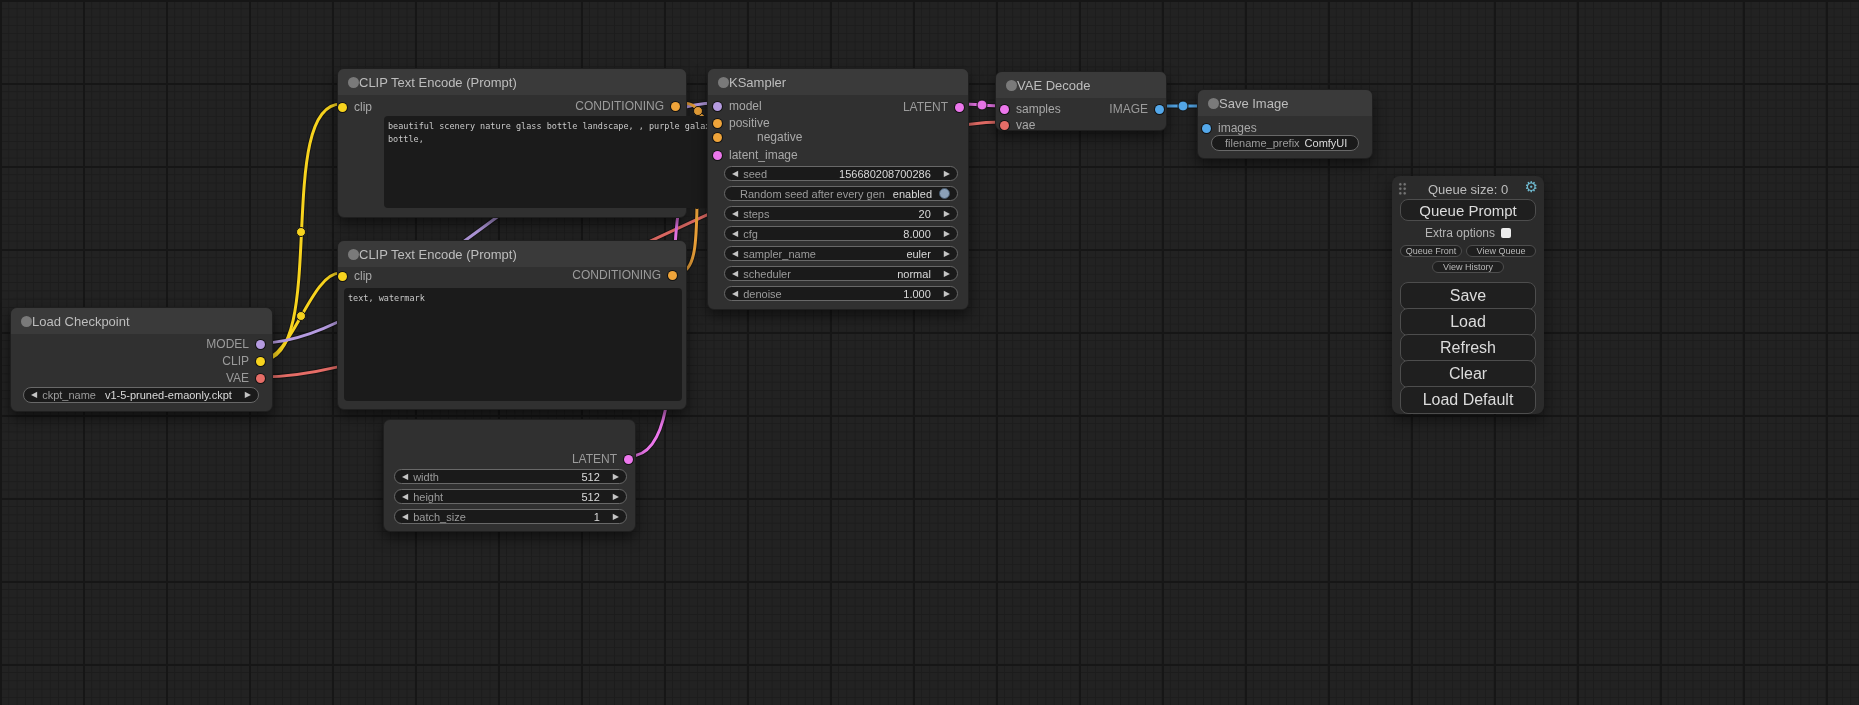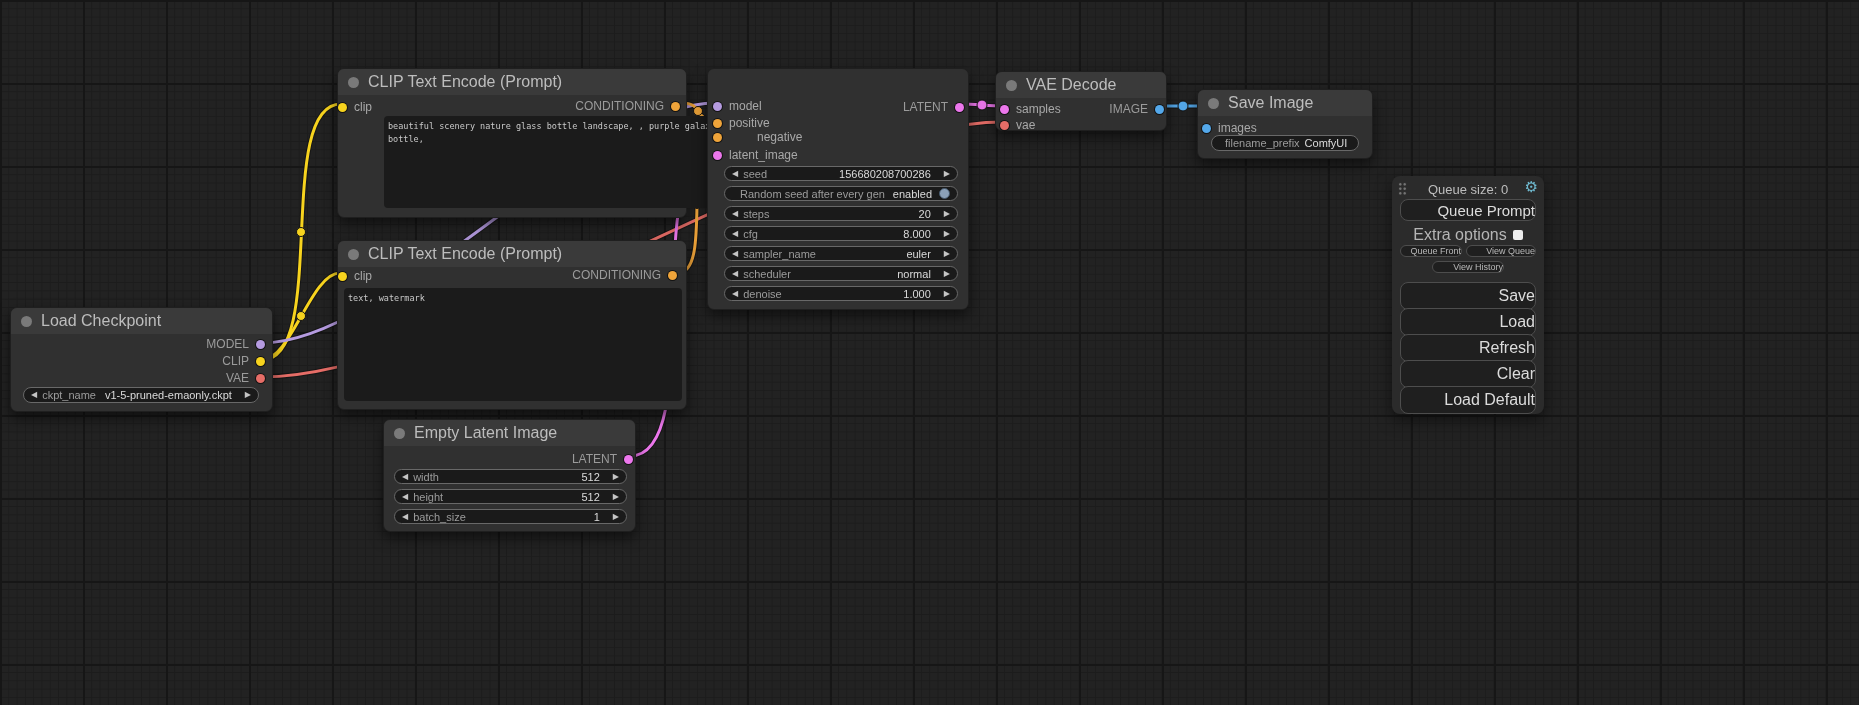--- a/index.html
+++ b/index.html
@@ -14,22 +14,22 @@
       linear-gradient(90deg,#1c1c1c 1px, transparent 1px);
     background-size:83px 83px,83px 83px,8.3px 8.3px,8.3px 8.3px;
   }
   #wires{position:absolute;left:0;top:0;z-index:1;}
   .node{
     position:absolute;z-index:2;background:#303030;border:1px solid #1f1f1f;
     border-radius:7px;box-shadow:0 6px 14px rgba(0,0,0,.55);box-sizing:border-box;
   }
   .node-title{
     height:26px;background:#3a3a3a;border-radius:6px 6px 0 0;
-    display:flex;align-items:center;padding:0 10px;gap:9px;
-    font-size:16px;color:#bdbdbd;white-space:nowrap;
+    display:flex;align-items:center;padding:0 10px;
+    font-size:13px;color:#bdbdbd;white-space:nowrap;
   }
   .collapse-dot{width:11px;height:11px;border-radius:50%;background:#7a7a7a;flex:0 0 auto;}
   .port{position:absolute;display:flex;align-items:center;font-size:12px;color:#a8a8a8;white-space:nowrap;}
   .port-dot{width:9px;height:9px;border-radius:50%;box-shadow:0 0 0 1px #141414;flex:0 0 auto;}
   .port.in .port-dot{margin-right:7px;}
   .port.out{flex-direction:row;}
   .port.out .port-dot{margin-left:7px;}
   .type-label{color:#9b9b9b;}
   .c-model{background:#b59be0;}
   .c-clip{background:#f7d31e;}
@@ -60,25 +60,25 @@
   .panel-header{position:relative;height:22px;}
   .drag-handle{
     position:absolute;left:6px;top:6px;width:9px;height:13px;
     background-image:radial-gradient(circle,#787878 1px,transparent 1.4px);
     background-size:4.5px 4.5px;
   }
   .queue-size{position:absolute;left:0;right:0;top:6px;text-align:center;font-size:13px;color:#bdbdbd;}
   .gear{position:absolute;right:6px;top:3px;font-size:15px;color:#6fb9cf;line-height:1;}
   .btn{
     position:absolute;background:#1f1f1f;border:1px solid #4d4d4d;border-radius:8px;
-    color:#dcdcdc;display:flex;align-items:center;justify-content:flex-end;box-sizing:border-box;
+    color:#dcdcdc;display:flex;align-items:center;justify-content:center;box-sizing:border-box;
   }
   .btn-big{left:8px;width:136px;height:28px;font-size:16px;}
   .btn-small{height:12px;font-size:9px;border-radius:7px;color:#b9b9b9;}
-  .extra-row{position:absolute;left:0;right:0;top:50px;display:flex;align-items:center;justify-content:center;gap:6px;font-size:16px;color:#b5b5b5;}
+  .extra-row{position:absolute;left:0;right:0;top:50px;display:flex;align-items:center;justify-content:center;gap:6px;font-size:12px;color:#b5b5b5;}
   .checkbox{width:10px;height:10px;background:#ececec;border-radius:2px;}
 </style>
 </head>
 <body>
 
 <svg id="wires" width="1859" height="705">
   <g fill="none" stroke="#0e0e0e" stroke-opacity="0.55" stroke-width="5">
     <path d="M262,360 C329,360 274,104 341,104"></path>
     <path d="M262,360 C291,360 311,273 340,273"></path>
     <path d="M262,343 C390,343 588,103 716,103"></path>
@@ -162,24 +162,20 @@
     <span>clip</span>
   </div>
   <div class="port out" style="right:9px;top:27px;">
     <span class="type-label">CONDITIONING</span>
     <span class="port-dot c-cond"></span>
   </div>
   <div class="prompt" style="left:6px;top:47px;width:338px;height:113px;">text, watermark</div>
 </div>
 
 <div class="node" style="left:383px;top:419px;width:253px;height:113px;">
-  <div class="node-title">
-    <span class="collapse-dot"></span>
-    <span>Empty Latent Image</span>
-  </div>
   <div class="port out" style="right:2px;top:32px;">
     <span class="type-label">LATENT</span>
     <span class="port-dot c-latent"></span>
   </div>
   <div class="widget" style="left:10px;top:49px;width:233px;">
     <span class="arrow">◀</span>
     <span class="wlabel">width</span>
     <span class="wvalue">512</span>
     <span class="arrow">▶</span>
   </div>
@@ -191,20 +187,24 @@
   </div>
   <div class="widget" style="left:10px;top:89px;width:233px;">
     <span class="arrow">◀</span>
     <span class="wlabel">batch_size</span>
     <span class="wvalue">1</span>
     <span class="arrow">▶</span>
   </div>
 </div>
 
 <div class="node" style="left:707px;top:68px;width:262px;height:242px;">
+  <div class="node-title">
+    <span class="collapse-dot"></span>
+    <span>KSampler</span>
+  </div>
   <div class="port in" style="left:5px;top:30px;">
     <span class="port-dot c-model"></span>
     <span>model</span>
   </div>
   <div class="port in" style="left:5px;top:47px;">
     <span class="port-dot c-cond"></span>
     <span>positive</span>
   </div>
   <div class="port in" style="left:5px;top:61px;gap:28px;">
     <span class="port-dot c-cond"></span>

